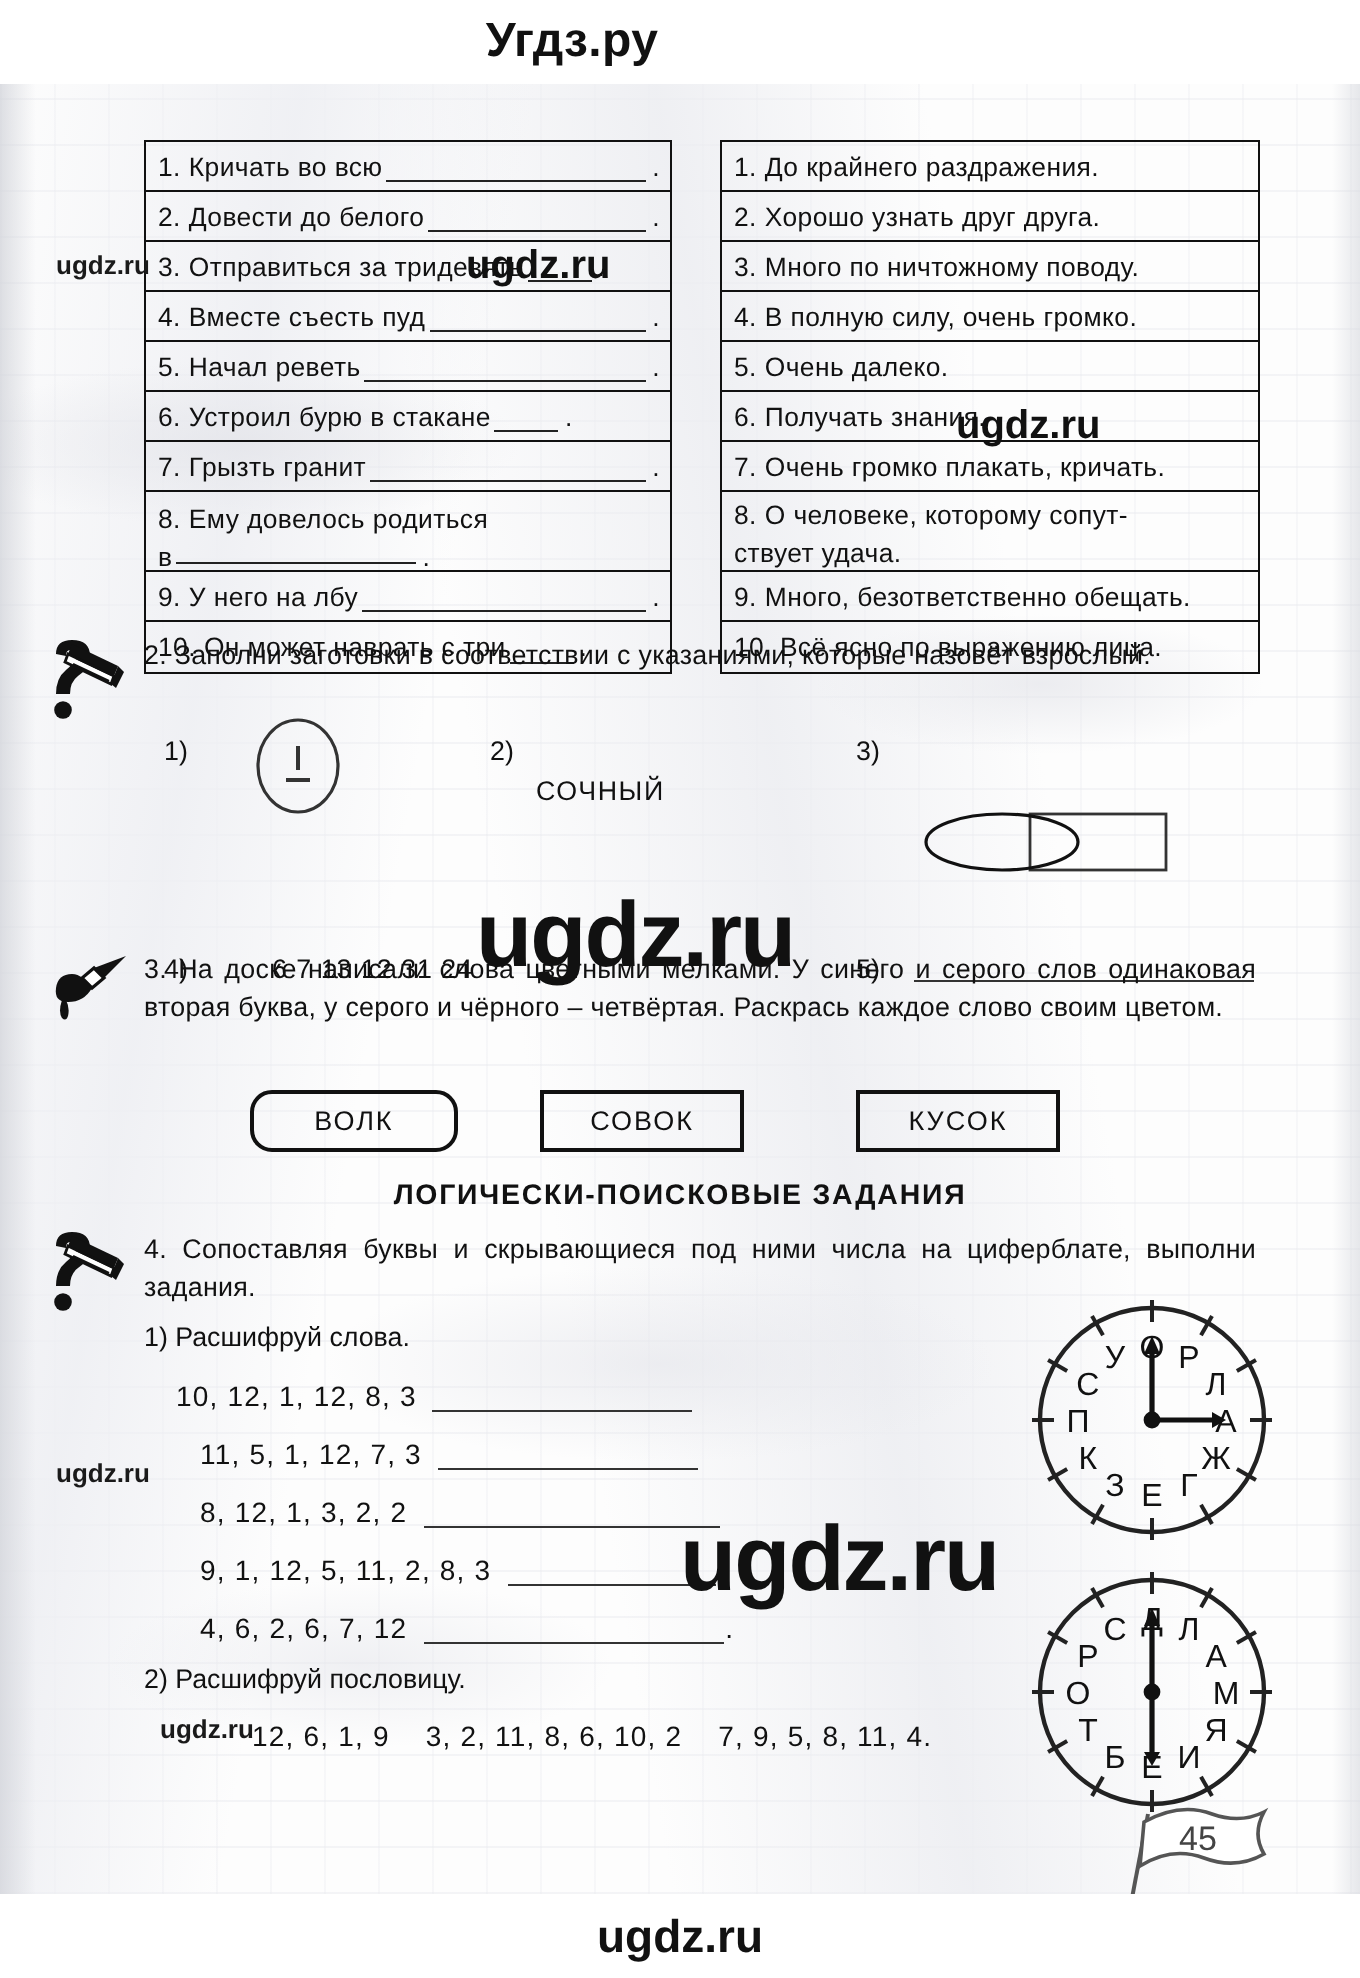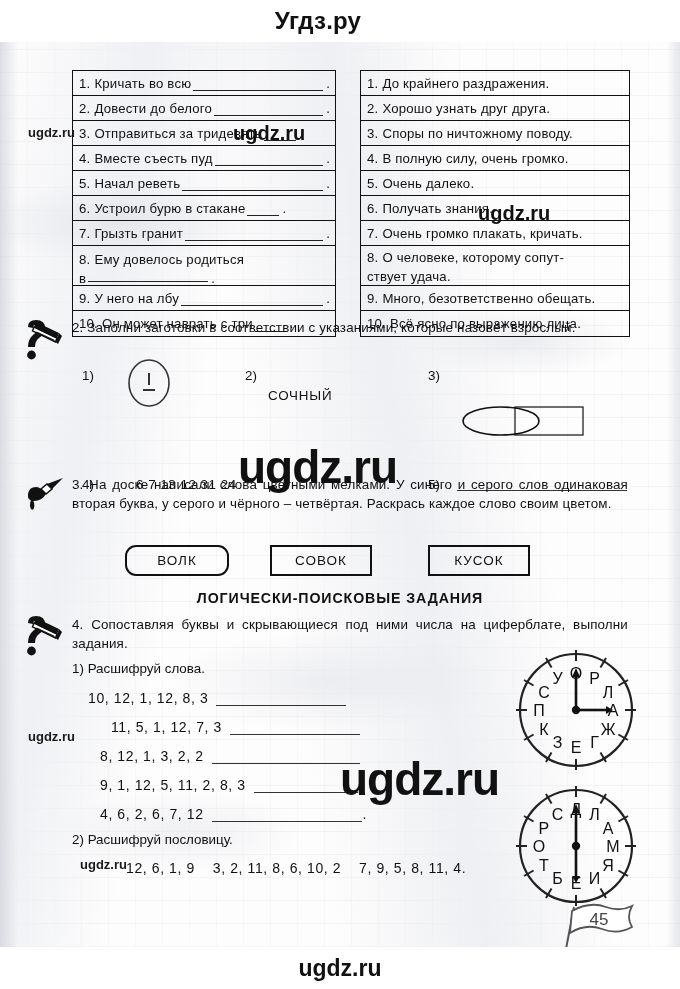--- a/index.html
+++ b/index.html
@@ -7,21 +7,21 @@
     width:680px;height:989px;
     background:#ffffff;
     font-family:"Liberation Sans","DejaVu Sans",sans-serif;
     position:relative;overflow:hidden;
     -webkit-font-smoothing:antialiased;
   }
   
   .site-head{
     position:absolute;left:0;top:0;width:572px;height:42px;
     background:#fff;z-index:40;
-    display:flex;align-items:center;justify-content:center;padding-left:32px;
+    display:flex;align-items:center;justify-content:center;
   }
   .site-head span{font-size:24px;font-weight:bold;color:#111;letter-spacing:.2px;}
   .site-foot{
     position:absolute;left:0;bottom:0;width:680px;height:42px;
     background:#fff;z-index:40;
     display:flex;align-items:center;justify-content:center;
   }
   .site-foot span{font-size:23px;font-weight:bold;color:#111;}
 
   
@@ -215,21 +215,21 @@
       <div class="row" style="height: 25px;">
         <span class="num">1.</span>
         <span class="txt">До крайнего раздражения.</span>
       </div>
       <div class="row" style="height: 25px;">
         <span class="num">2.</span>
         <span class="txt">Хорошо узнать друг друга.</span>
       </div>
       <div class="row" style="height: 25px;">
         <span class="num">3.</span>
-        <span class="txt">Споры по ничтожному поводу.</span>
+        <span class="txt">Много по ничтожному поводу.</span>
       </div>
       <div class="row" style="height: 25px;">
         <span class="num">4.</span>
         <span class="txt">В полную силу, очень громко.</span>
       </div>
       <div class="row" style="height: 25px;">
         <span class="num">5.</span>
         <span class="txt">Очень далеко.</span>
       </div>
       <div class="row" style="height: 25px;">
@@ -327,21 +327,21 @@
   </div>
 
   <div class="sub" style="left:72px;top:619px;">1) Расшифруй слова.</div>
 
   <div id="code-rows">
       <div class="numrow" style="left: 88px; top: 648px;">
         <span class="nums">10, 12, 1, 12, 8, 3</span>
         <span class="line" style="width:130px"></span>
         <span class="per"></span>
       </div>
-      <div class="numrow" style="left: 100px; top: 677px; margin-left: 11px;">
+      <div class="numrow" style="left: 100px; top: 677px;">
         <span class="nums">11, 5, 1, 12, 7, 3</span>
         <span class="line" style="width:130px"></span>
         <span class="per"></span>
       </div>
       <div class="numrow" style="left: 100px; top: 706px;">
         <span class="nums">8, 12, 1, 3, 2, 2</span>
         <span class="line" style="width:148px"></span>
         <span class="per"></span>
       </div>
       <div class="numrow" style="left: 100px; top: 735px;">

